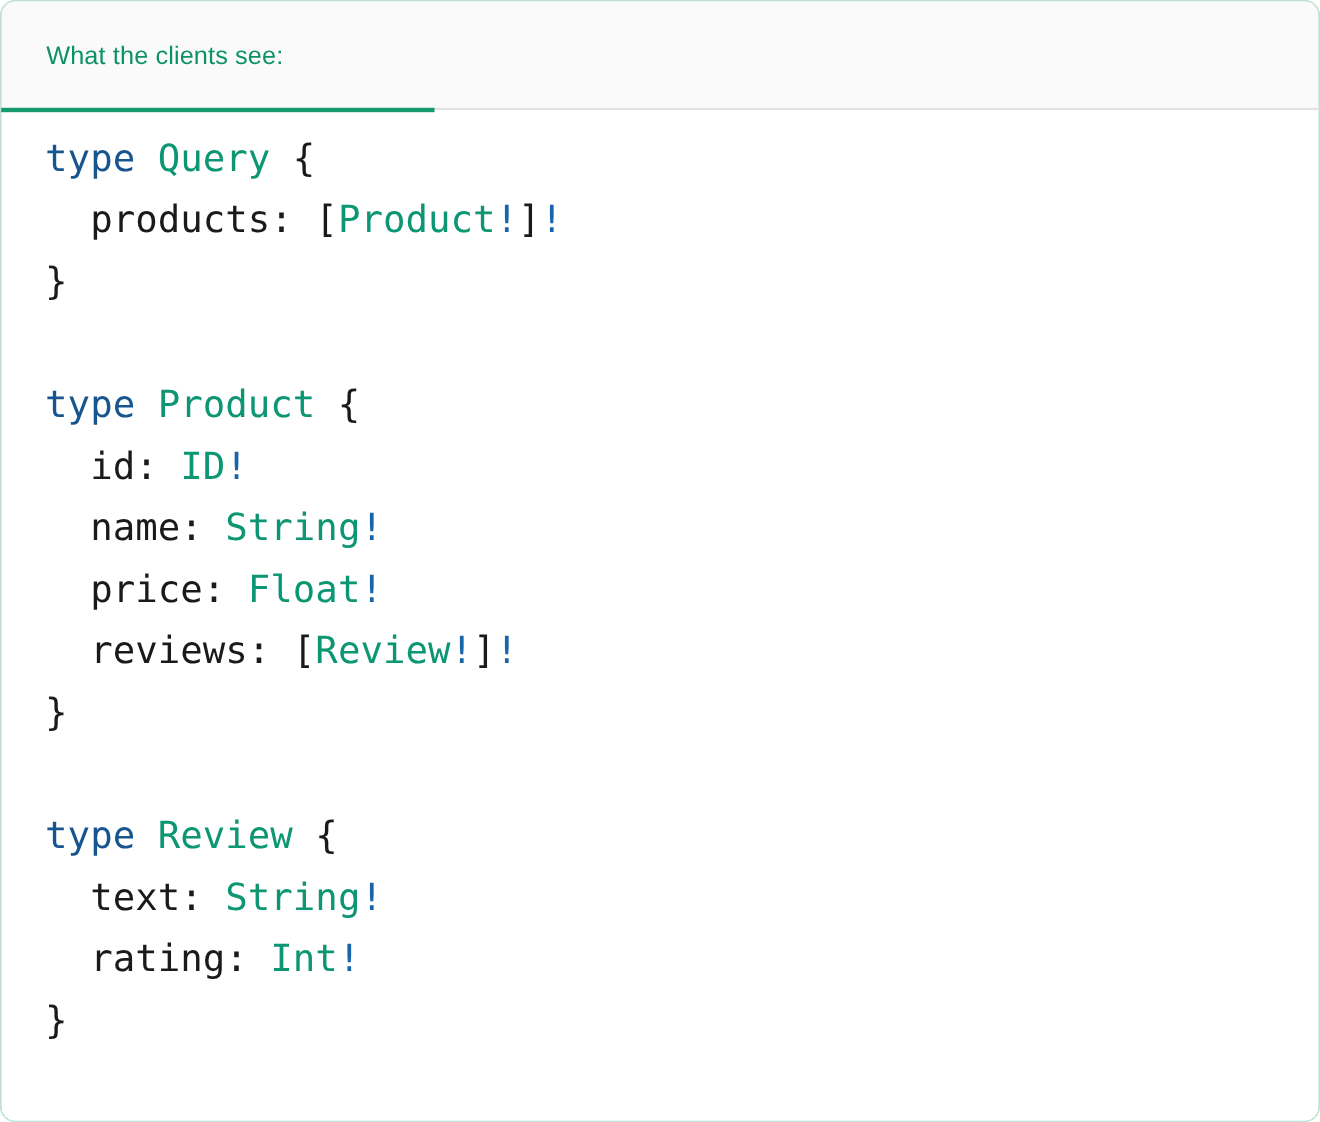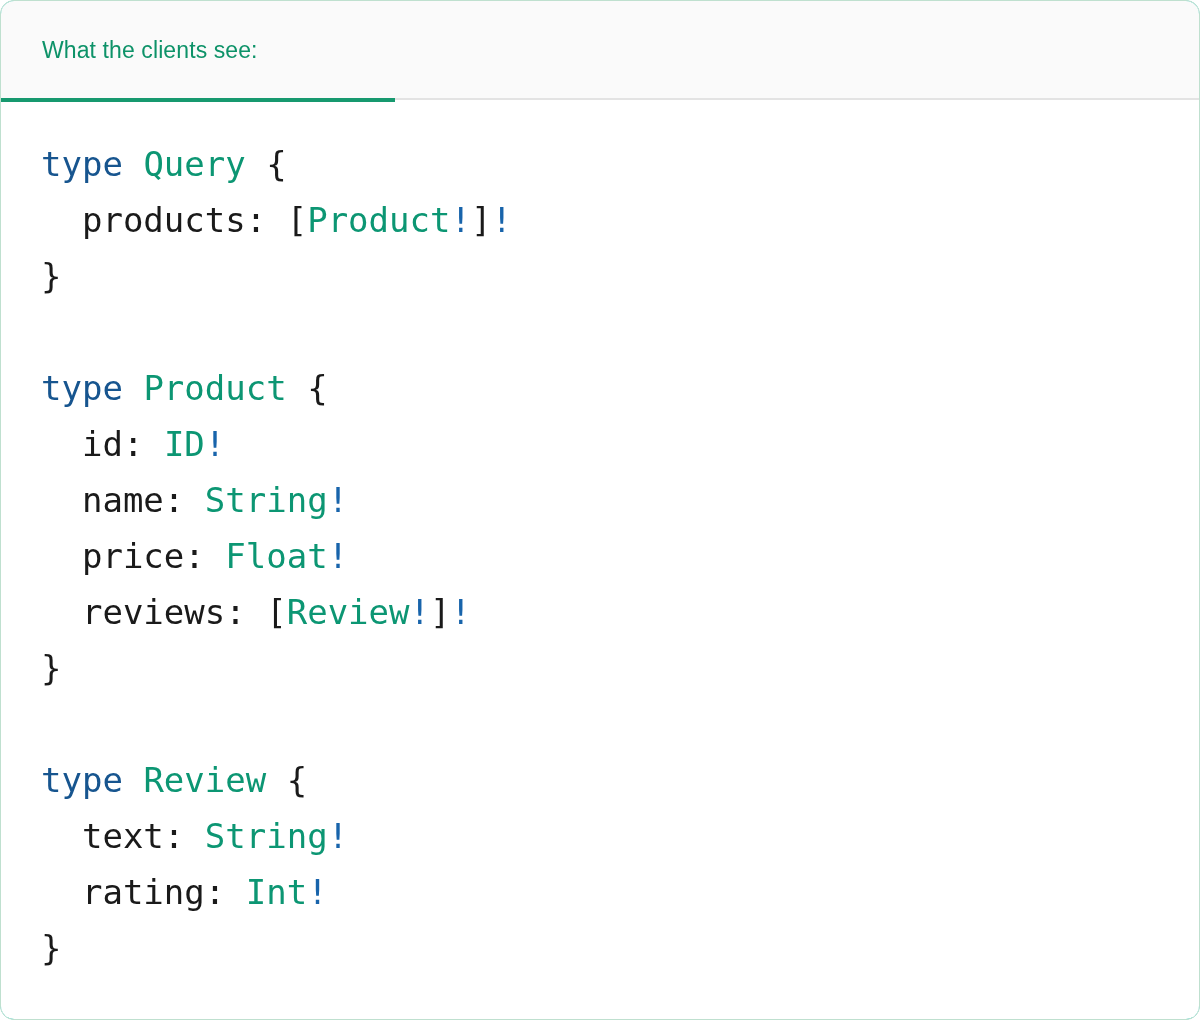--- a/index.html
+++ b/index.html
@@ -62,21 +62,21 @@
     left: 0;
     bottom: -2px;
     width: 394px;
     height: 4px;
     background: #17996f;
   }
 
   
   .code-area {
     box-sizing: border-box;
-    padding: 36px 0 0 40px;
+    padding: 16px 0 0 40px;
     background: #ffffff;
     height: 919px;
   }
 
   .code {
     font-family: "DejaVu Sans Mono", "Liberation Mono", monospace;
     font-size: 34px;
     line-height: 56px;
     white-space: pre;
     margin: 0;

